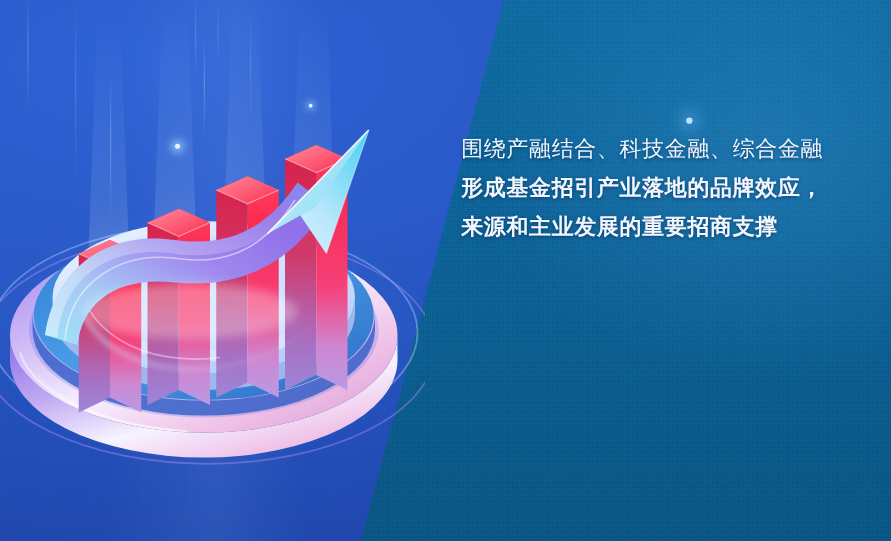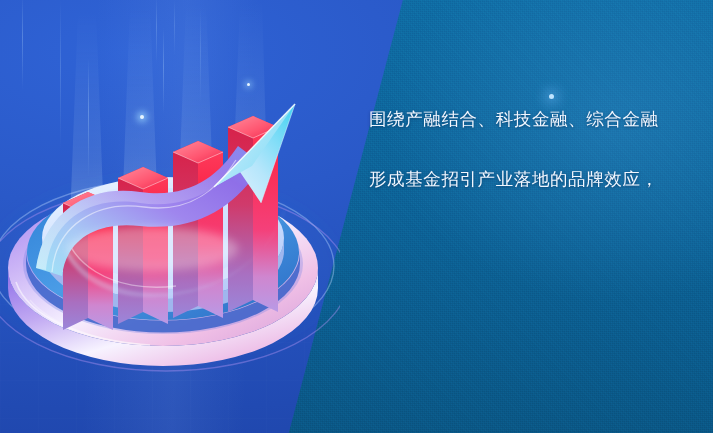--- a/index.html
+++ b/index.html
@@ -60,21 +60,21 @@
   
   #art{position:absolute;left:0;top:0;width:340px;height:433px;}
   #art svg{position:absolute;left:0;top:0;}
 
   
   .copy{
     position:absolute;left:369px;top:104px;width:320px;
     color:#ffffff;
   }
   .para{margin:0 0 0 0;}
-  .para + .para{margin-top:29px;}
+  .para + .para{font-weight:bold;}
   .line{
     display:block;
     font-size:17.5px;
     line-height:31px;
     letter-spacing:.6px;
     white-space:nowrap;
     color:#f2f7ff;
     text-shadow:0 1px 3px rgba(5,30,70,.55);
   }
 </style>
@@ -301,17 +301,18 @@
   </div>
 
   <div class="copy">
 
     <p class="para">
       <span class="line">围绕产融结合、科技金融、综合金融</span>
     </p>
 
     <p class="para">
       <span class="line">形成基金招引产业落地的品牌效应，</span>
+      <span class="line">来源和主业发展的重要招商支撑</span>
     </p>
 
   </div>
 
 </div>
 
 </body></html>

